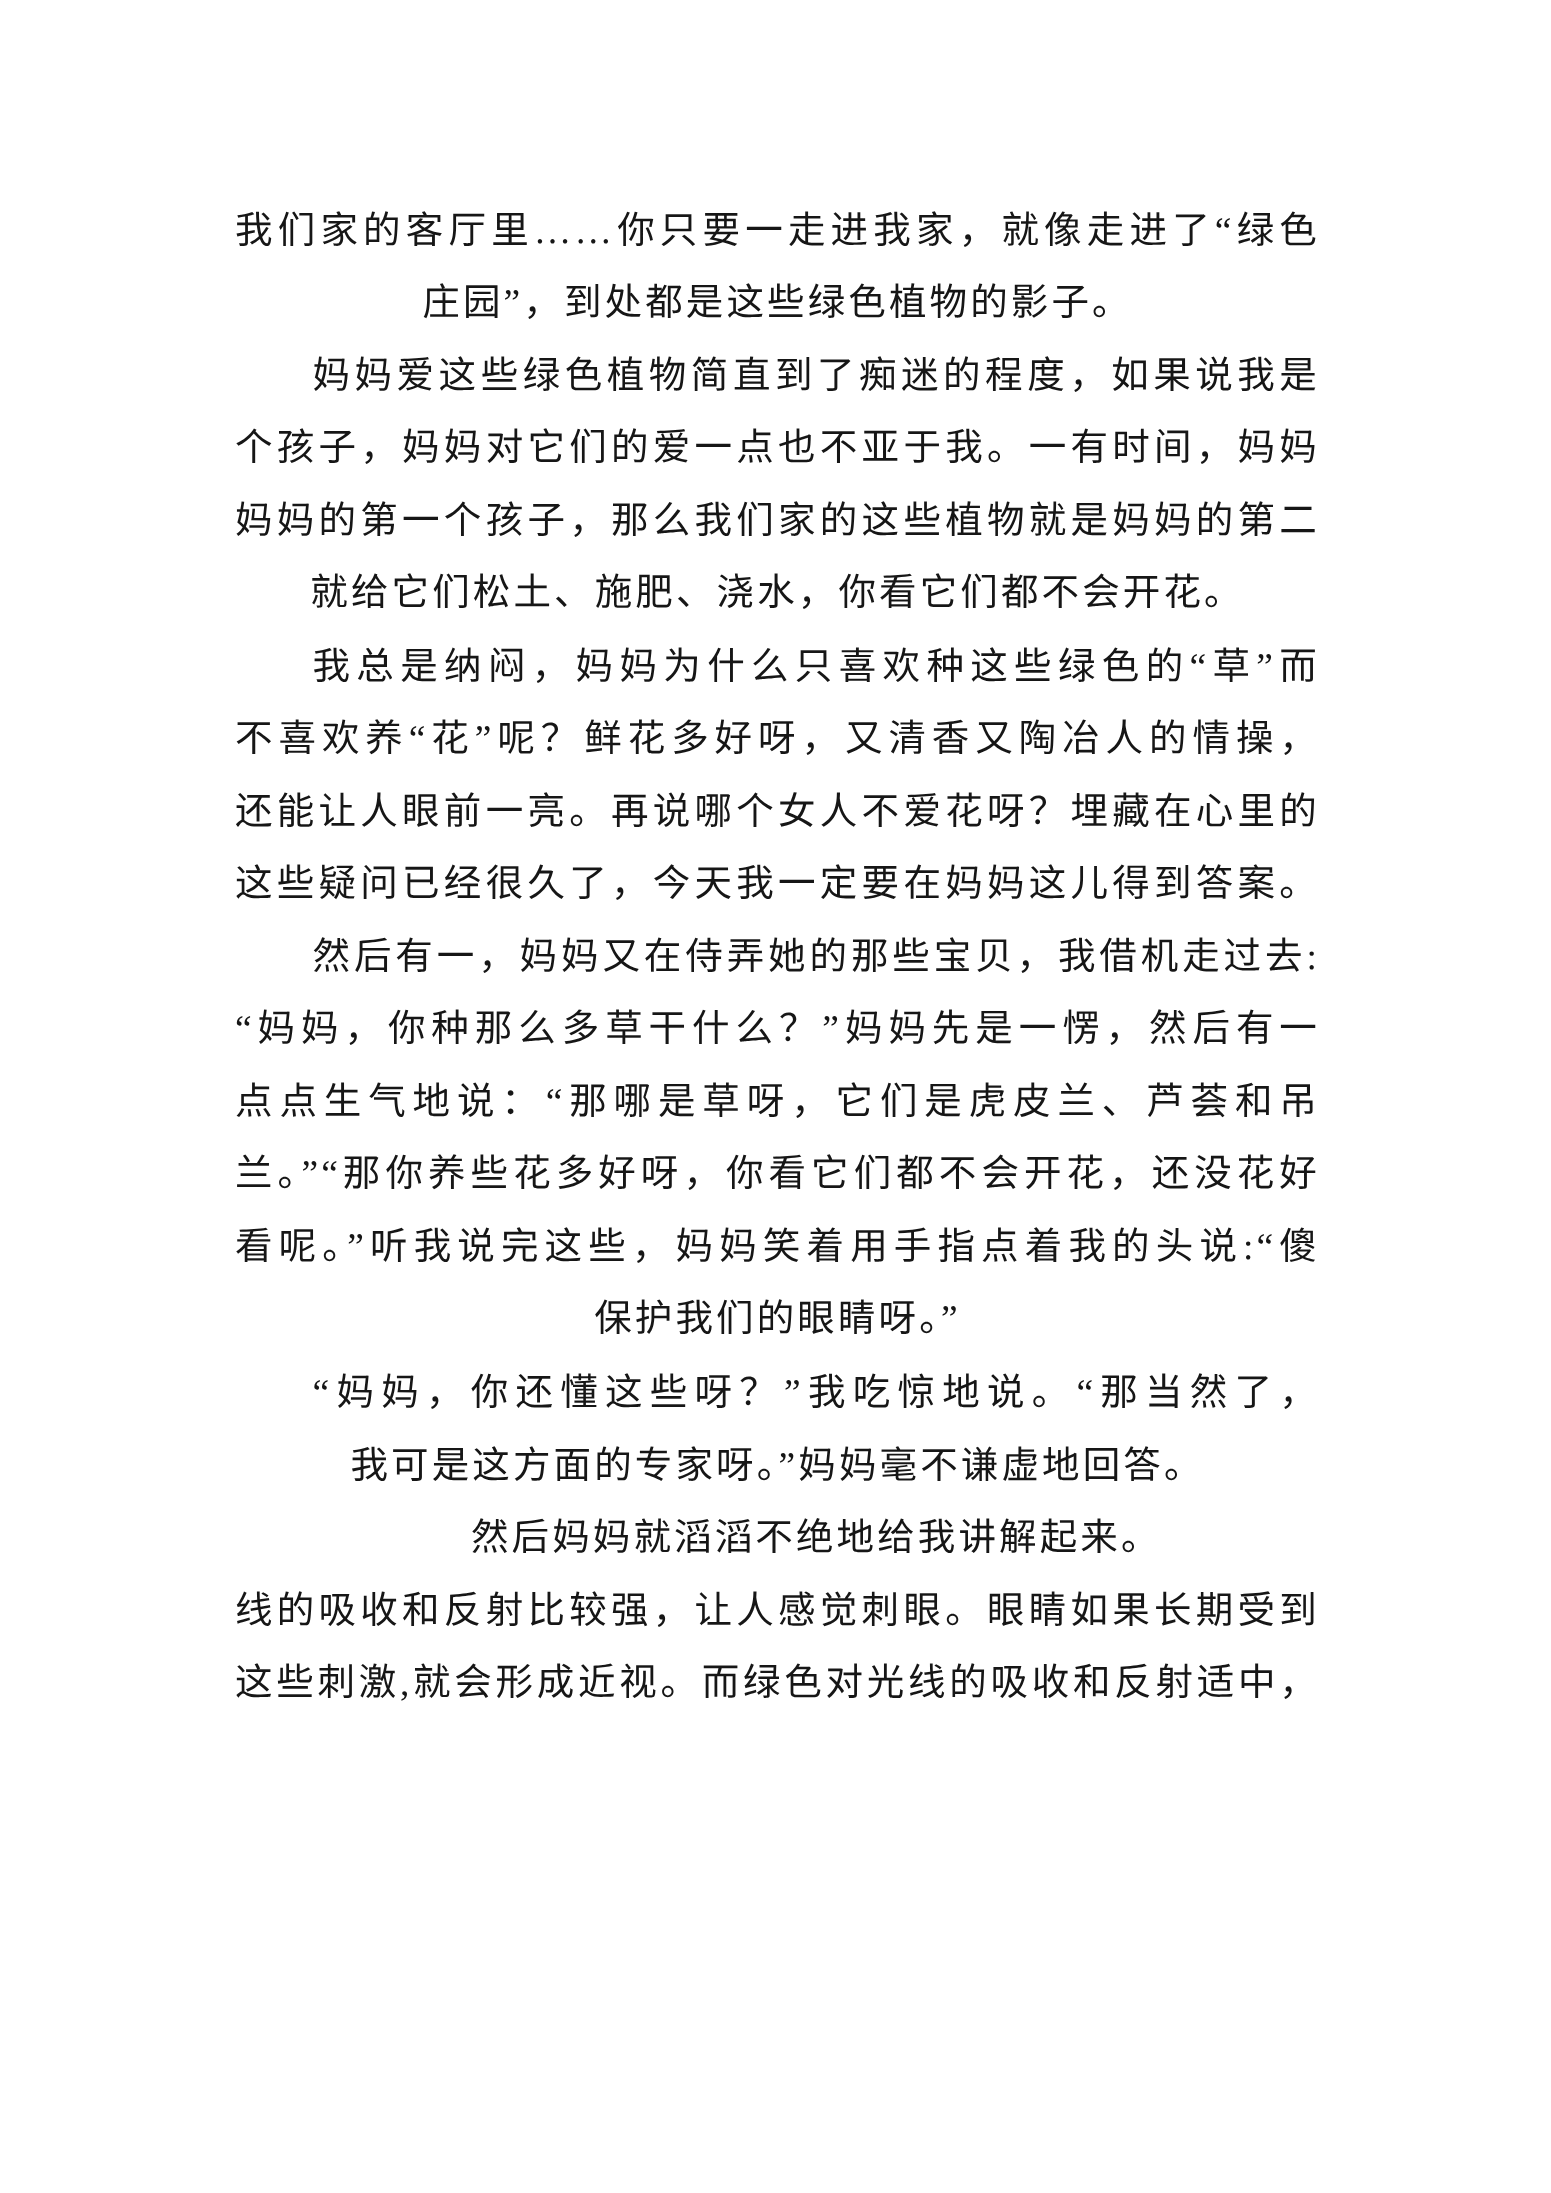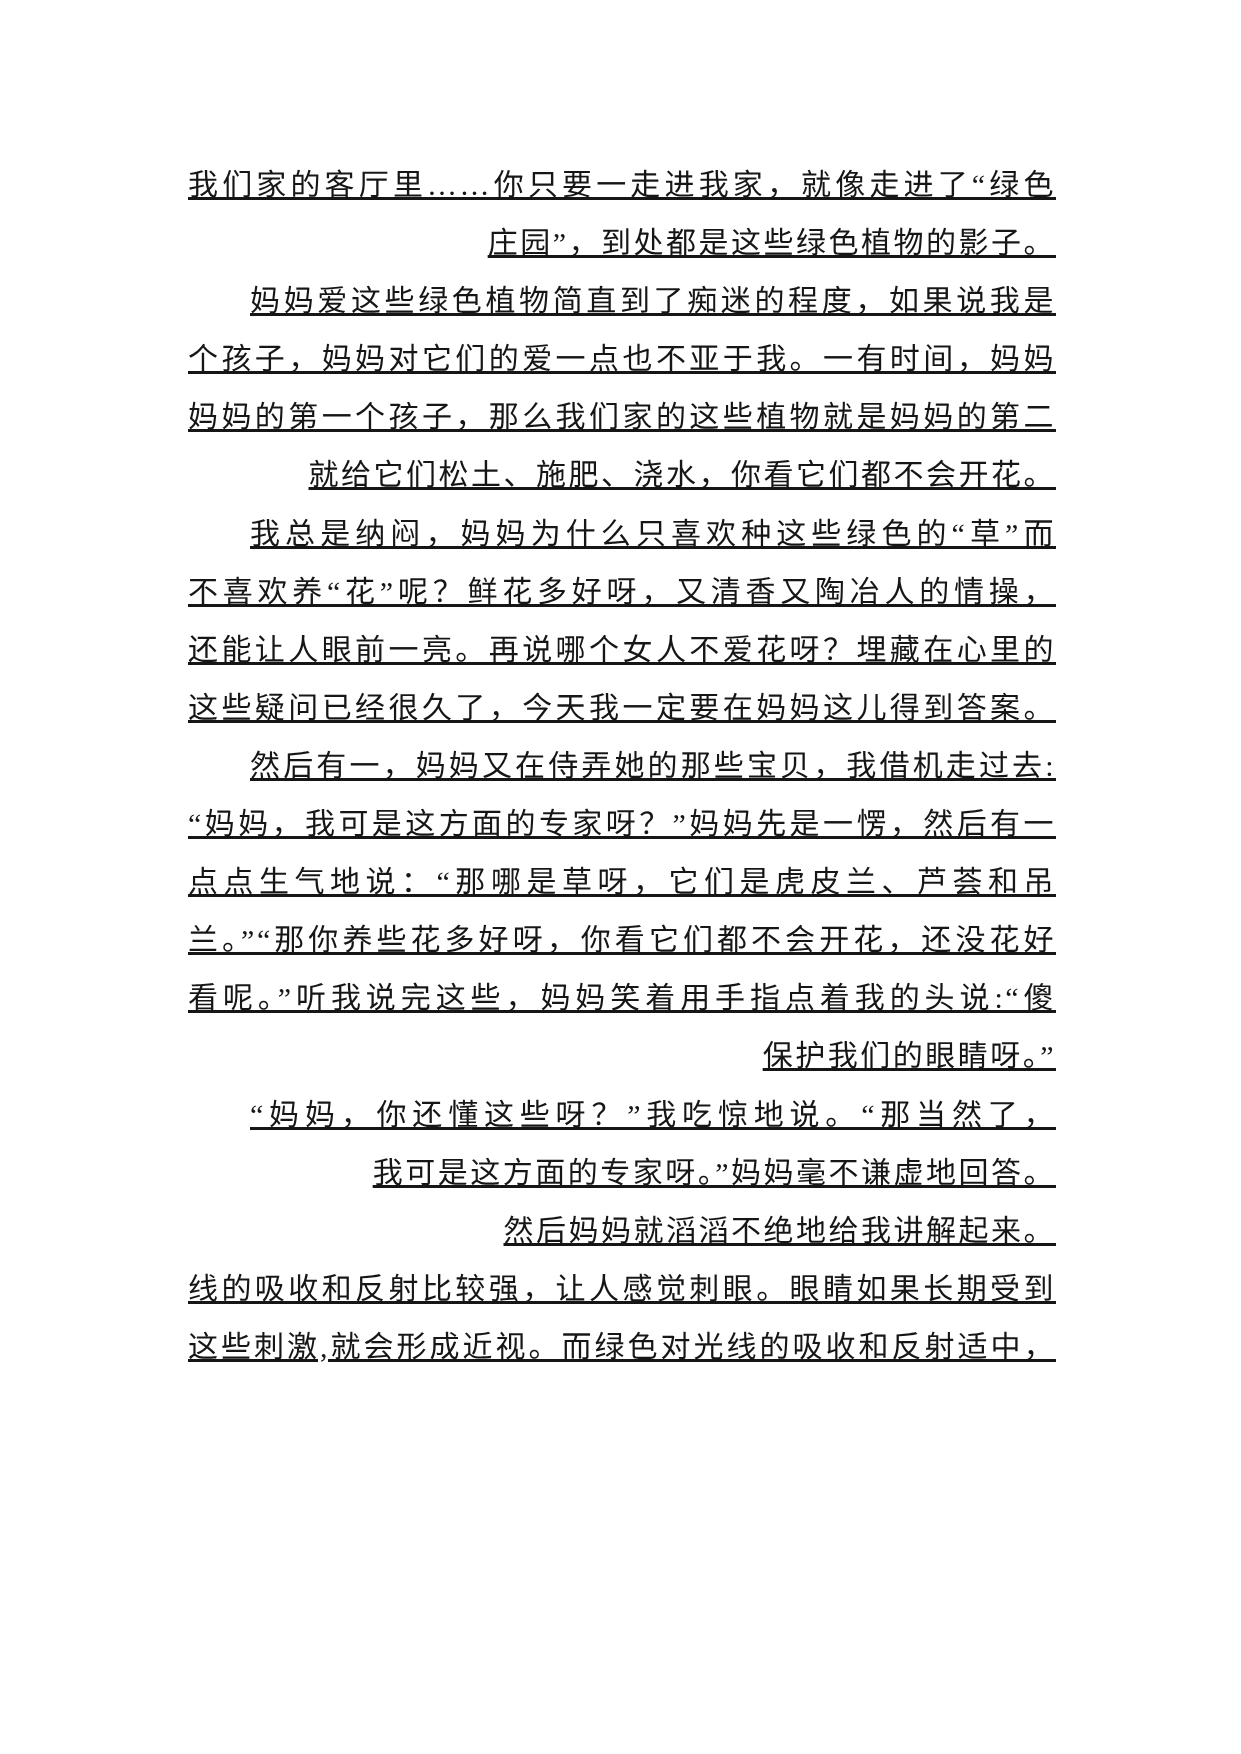--- a/index.html
+++ b/index.html
@@ -19,28 +19,27 @@
     background: #ffffff;
   }
   .text-block {
     position: absolute;
     left: 188px;
     top: 156px;
     width: 868px;
     color: #161616;
     font-size: 30px;
     letter-spacing: 2.5px;
-    text-decoration: underline;
   }
   .line {
     height: 58.1px;
     line-height: 58.1px;
     overflow: hidden;
     white-space: normal;
-    text-align: right;
+    text-align: center;
   }
   
   .line.j {
     text-align: justify;
     text-align-last: justify;
   }
   
   .line.ind {
     text-indent: 62px;
   }
@@ -54,21 +53,21 @@
     <div class="line">庄园”，到处都是这些绿色植物的影子。</div>
     <div class="line j ind">妈妈爱这些绿色植物简直到了痴迷的程度，如果说我是</div>
     <div class="line j">个孩子，妈妈对它们的爱一点也不亚于我。一有时间，妈妈</div>
     <div class="line j">妈妈的第一个孩子，那么我们家的这些植物就是妈妈的第二</div>
     <div class="line">就给它们松土、施肥、浇水，你看它们都不会开花。</div>
     <div class="line j ind">我总是纳闷，妈妈为什么只喜欢种这些绿色的“草”而</div>
     <div class="line j">不喜欢养“花”呢？鲜花多好呀，又清香又陶冶人的情操，</div>
     <div class="line j">还能让人眼前一亮。再说哪个女人不爱花呀？埋藏在心里的</div>
     <div class="line j">这些疑问已经很久了，今天我一定要在妈妈这儿得到答案。</div>
     <div class="line j ind">然后有一，妈妈又在侍弄她的那些宝贝，我借机走过去:</div>
-    <div class="line j">“妈妈，我可是这方面的专家呀？”妈妈先是一愣，然后有一</div>
+    <div class="line j">“妈妈，你种那么多草干什么？”妈妈先是一愣，然后有一</div>
     <div class="line j">点点生气地说：“那哪是草呀，它们是虎皮兰、芦荟和吊</div>
     <div class="line j">兰。”“那你养些花多好呀，你看它们都不会开花，还没花好</div>
     <div class="line j">看呢。”听我说完这些，妈妈笑着用手指点着我的头说:“傻</div>
     <div class="line">保护我们的眼睛呀。”</div>
     <div class="line j ind">“妈妈，你还懂这些呀？”我吃惊地说。“那当然了，</div>
     <div class="line">我可是这方面的专家呀。”妈妈毫不谦虚地回答。</div>
     <div class="line ind">然后妈妈就滔滔不绝地给我讲解起来。</div>
     <div class="line j">线的吸收和反射比较强，让人感觉刺眼。眼睛如果长期受到</div>
     <div class="line j">这些刺激,就会形成近视。而绿色对光线的吸收和反射适中，</div>
   </div>

